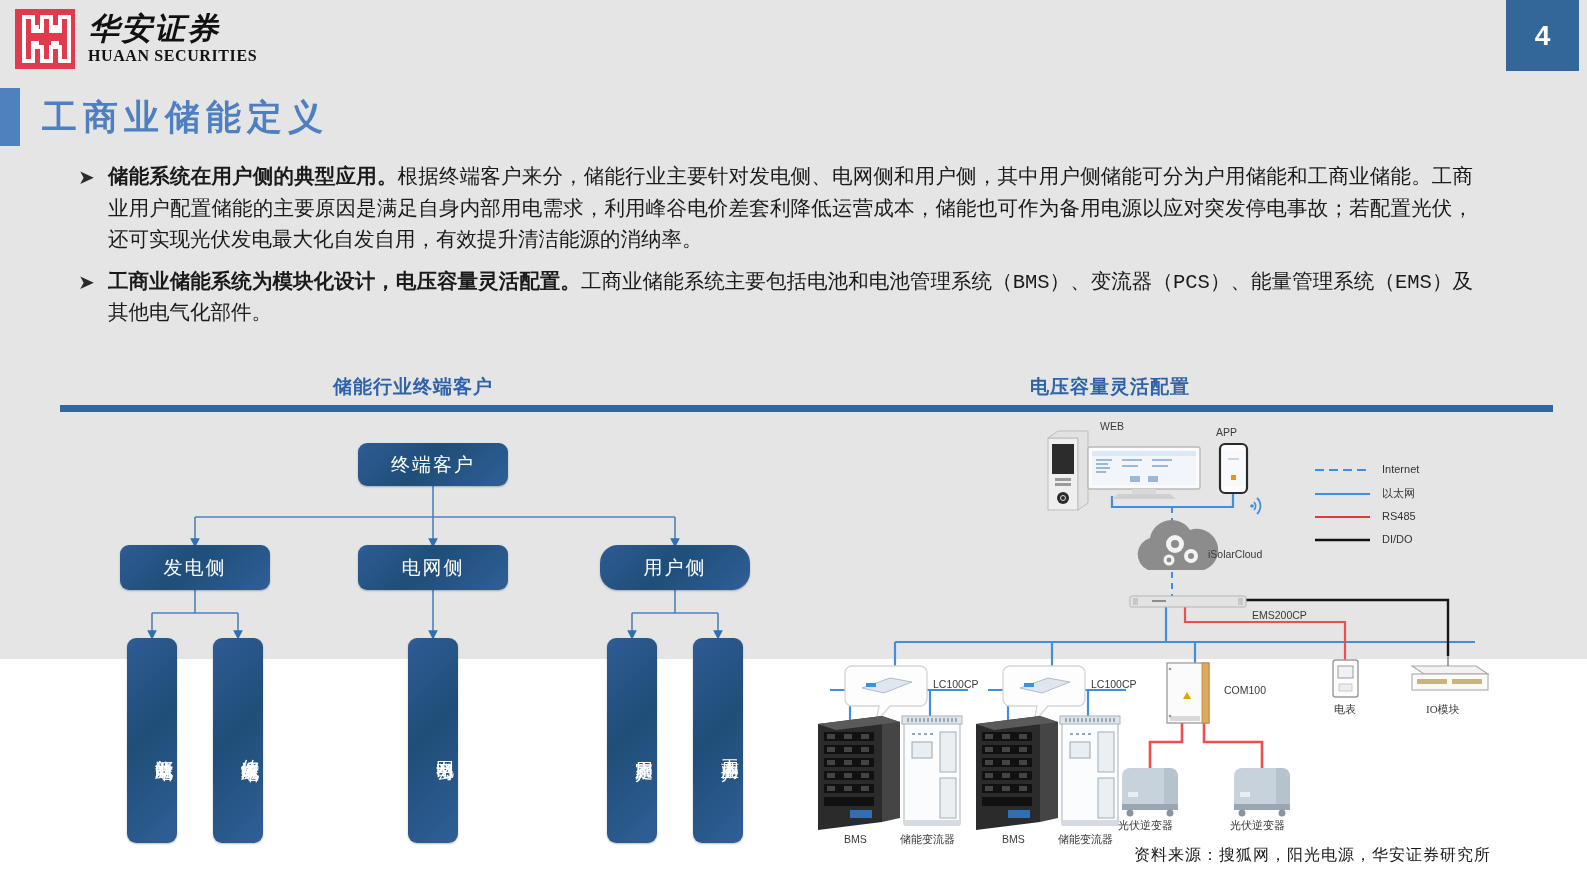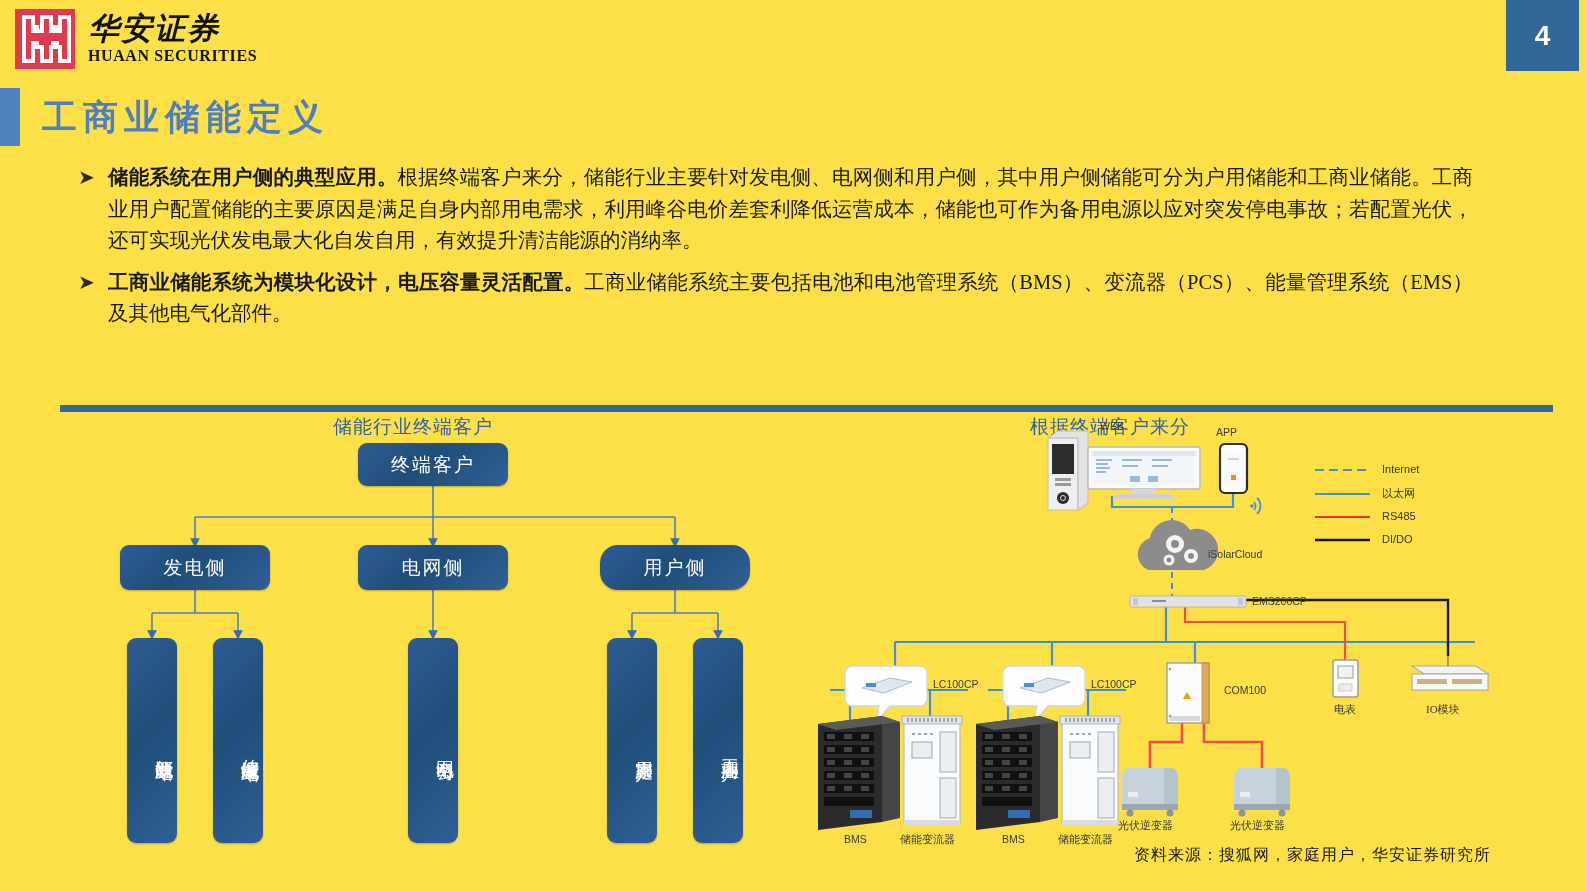--- a/index.html
+++ b/index.html
@@ -2,21 +2,21 @@
 <html><head>
 <meta charset="utf-8">
 <style>
   * { box-sizing: border-box; margin: 0; padding: 0; }
   html, body {
     width: 1587px; height: 892px;
     background: #ffffff;
     font-family: "Liberation Serif", "DejaVu Serif", serif;
     overflow: hidden;
   }
-  #slide { position: relative; width: 1587px; height: 892px; background: #fde047; }
+  #slide { position: relative; width: 1587px; height: 659px; background: #e5e5e5; }
 
   
   .logo-wrap { position: absolute; left: 14px; top: 8px; display: flex; align-items: center; }
   .logo-mark { width: 62px; height: 62px; position: relative; }
   .logo-mark svg { display: block; }
   .logo-text { margin-left: 12px; }
   .logo-cn {
     font-family: "Liberation Serif", serif;
     font-size: 31px; font-weight: 700; color: #111;
     letter-spacing: 2px; font-style: italic;
@@ -51,29 +51,29 @@
   .bullets { position: absolute; left: 78px; top: 162px; width: 1395px; }
   .bullet { display: flex; margin-bottom: 10px; }
   .bullet-marker {
     flex: 0 0 auto; width: 30px;
     font-size: 20px; color: #2b2b2b; line-height: 31px;
     font-family: "DejaVu Sans", sans-serif;
   }
   .bullet-body {
     font-size: 20.5px; line-height: 31.5px; color: #1a1a1a;
     text-align: justify; text-justify: inter-character;
-    font-family: Liberation Serif, serif;
+    font-family: Liberation Mono, monospace;
   }
   .bullet-body b { font-weight: 700; }
 
   
   .sec-title {
     position: absolute; top: 374px;
-    font-size: 19px; font-weight: 400; color: #2f62a8;
-    font-family: "Liberation Serif", serif; letter-spacing: 1px; margin-top: 40px;
+    font-size: 19px; font-weight: 700; color: #2f62a8;
+    font-family: "Liberation Serif", serif; letter-spacing: 1px;
   }
   .sec-title.left  { left: 333px; }
   .sec-title.right { left: 1030px; }
   .rule {
     position: absolute; left: 60px; top: 405px;
     width: 1493px; height: 7px; background: #336699;
   }
 
   
   .flow { position: absolute; left: 100px; top: 425px; width: 690px; height: 430px; }
@@ -155,21 +155,21 @@
     </div>
     <div class="bullet">
       <div class="bullet-marker">➤</div>
       <div class="bullet-body">
         <b>工商业储能系统为模块化设计，电压容量灵活配置。</b><span>工商业储能系统主要包括电池和电池管理系统（BMS）、变流器（PCS）、能量管理系统（EMS）及其他电气化部件。</span>
       </div>
     </div>
   </div>
 
   <div class="sec-title left">储能行业终端客户</div>
-  <div class="sec-title right">根据终端客户来分</div>
+  <div class="sec-title right">电压容量灵活配置</div>
   <div class="rule"></div>
 
   <div class="flow">
     <svg width="690" height="430">
       <defs>
         <marker id="ah" markerWidth="8" markerHeight="8" refX="4" refY="4" orient="auto">
           <path d="M1,1 L7,4 L1,7 z" fill="#2f6fb5"></path>
         </marker>
       </defs>
       <g stroke="#4e81bd" stroke-width="1.6" fill="none">
@@ -500,34 +500,34 @@
         <line x1="515" y1="50" x2="570" y2="50" stroke="#3f8fdd" stroke-width="2.2" stroke-dasharray="9 5"></line>
         <line x1="515" y1="74" x2="570" y2="74" stroke="#3f8fdd" stroke-width="2.2"></line>
         <line x1="515" y1="97" x2="570" y2="97" stroke="#e8333a" stroke-width="2.2"></line>
         <line x1="515" y1="120" x2="570" y2="120" stroke="#111111" stroke-width="2.6"></line>
       </g>
     </svg>
 
     <div class="sd-label" style="left:300px; top:0px;">WEB</div>
     <div class="sd-label" style="left:416px; top:6px;">APP</div>
     <div class="sd-label" style="left:408px; top:128px;">iSolarCloud</div>
-    <div class="sd-label" style="left:452px; top:175px;">EMS200CP</div>
+    <div class="sd-label" style="left:452px; top:189px;">EMS200CP</div>
     <div class="sd-label" style="left:133px; top:258px;">LC100CP</div>
     <div class="sd-label" style="left:291px; top:258px;">LC100CP</div>
     <div class="sd-label" style="left:424px; top:264px;">COM100</div>
     <div class="sd-label cn" style="left:534px; top:282px;">电表</div>
     <div class="sd-label cn" style="left:626px; top:282px;text-align:center;">IO模块</div>
     <div class="sd-label" style="left:44px;  top:413px;">BMS</div>
     <div class="sd-label cn" style="left:100px; top:412px;">储能变流器</div>
     <div class="sd-label" style="left:202px; top:413px;">BMS</div>
     <div class="sd-label cn" style="left:258px; top:412px;">储能变流器</div>
     <div class="sd-label cn" style="left:318px; top:398px;">光伏逆变器</div>
     <div class="sd-label cn" style="left:430px; top:398px;">光伏逆变器</div>
 
     <div class="legend-label" style="left:582px; top:43px;">Internet</div>
     <div class="legend-label cn" style="left:582px; top:66px;">以太网</div>
     <div class="legend-label" style="left:582px; top:90px;text-align:center;">RS485</div>
     <div class="legend-label" style="left:582px; top:113px;">DI/DO</div>
   </div>
 
-  <div class="source">资料来源：搜狐网，家庭用户，华安证券研究所</div>
+  <div class="source">资料来源：搜狐网，阳光电源，华安证券研究所</div>
 
 </div>
 
 </body></html>

